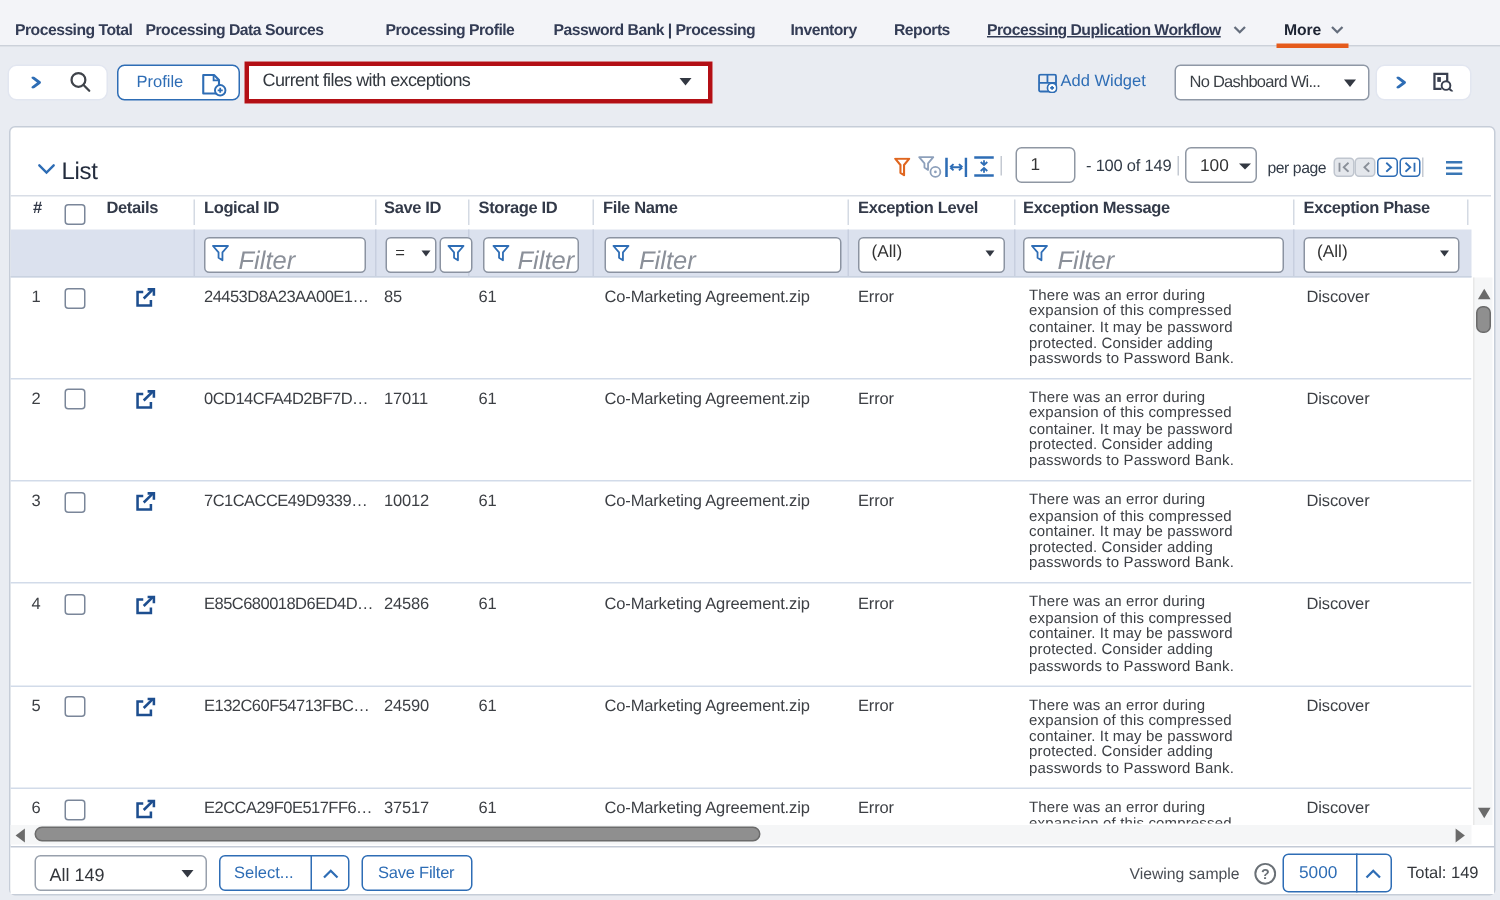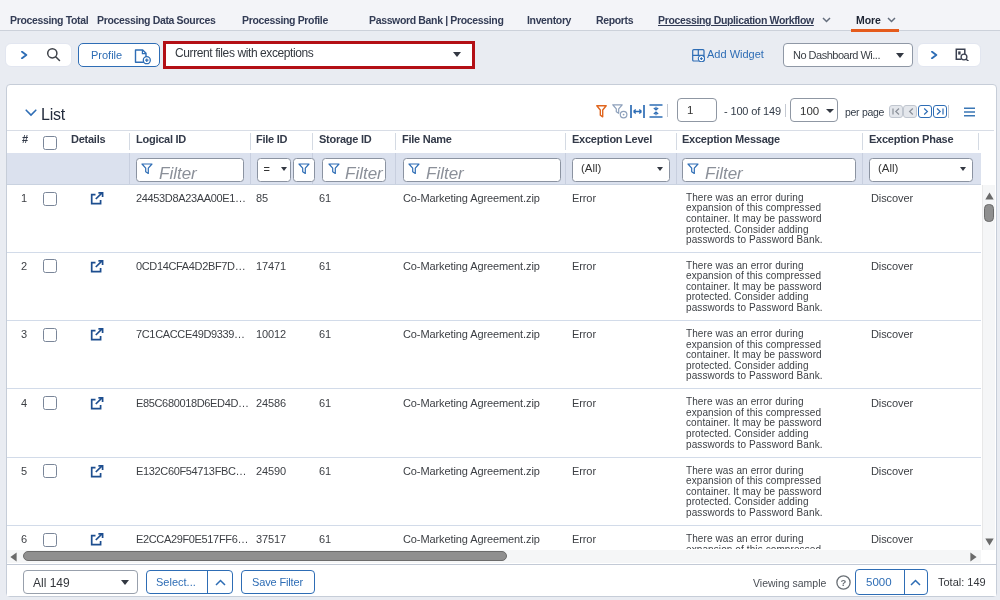--- a/index.html
+++ b/index.html
@@ -28,21 +28,21 @@
   .pbtn { position:absolute; top:104.5px; width:14px; height:13px; border-radius:3px; }
   .pgrey { background:#e4e7ec; border:1px solid #c0c6cf; }
   .pblue { background:#fff; border:1px solid #2e6db5; }
 </style>
 </head>
 <body>
 
 <div id="tabbar">
   <span class="tab" style="left:10px;">Processing Total</span>
   <span class="tab" style="left:97px;">Processing Data Sources</span>
-  <span class="tab" style="left:242px;">Processing Profile</span>
+  <span class="tab" style="left:257px;">Processing Profile</span>
   <span class="tab" style="left:369px;">Password Bank | Processing</span>
   <span class="tab" style="left:527px;">Inventory</span>
   <span class="tab" style="left:596px;">Reports</span>
   <span class="tab" style="left:658px;text-decoration:underline;">Processing Duplication Workflow</span>
   <svg class="abs" style="left:822px;top:17px;" width="9" height="6" viewBox="0 0 9 6">
       <path d="M1 1 L4.5 4.5 L8 1" stroke="#646d7c" stroke-width="1.5" fill="none"></path>
     </svg>
   <span class="tab" style="left:856px;color:#1d2433;letter-spacing:-0.1px;">More</span>
   <svg class="abs" style="left:886.5px;top:17px;" width="9" height="6" viewBox="0 0 9 6">
       <path d="M1 1 L4.5 4.5 L8 1" stroke="#646d7c" stroke-width="1.5" fill="none"></path>
@@ -150,21 +150,21 @@
     <path d="M0 1.2 h11 M0 5 h11 M0 8.8 h11" stroke="#3a77b5" stroke-width="1.6"></path>
   </svg>
 
 <div class="abs" style="left:7px;top:130px;width:987px;height:1px;background:#d8dde6;"></div>
 <span class="hcell" style="left:22px;">#</span>
 <div class="cb" style="left:43px;top:136px;"></div>
 <span class="hcell" style="left:71px;">Details</span>
 <div class="hsep" style="left:129px;"></div>
 <span class="hcell" style="left:136px;">Logical ID</span>
 <div class="hsep" style="left:250px;"></div>
-<span class="hcell" style="left:256px;">File ID</span>
+<span class="hcell" style="left:256px;">Save ID</span>
 <div class="hsep" style="left:312px;"></div>
 <span class="hcell" style="left:319px;">Storage ID</span>
 <div class="hsep" style="left:395px;"></div>
 <span class="hcell" style="left:402px;">File Name</span>
 <div class="hsep" style="left:565px;"></div>
 <span class="hcell" style="left:572px;">Exception Level</span>
 <div class="hsep" style="left:676px;"></div>
 <span class="hcell" style="left:682px;">Exception Message</span>
 <div class="hsep" style="left:862px;"></div>
 <span class="hcell" style="left:869px;">Exception Phase</span>
@@ -232,21 +232,21 @@
   <div class="rdiv" style="top:67.0px;"></div>
 
   <span class="cell" style="left:21px;top:75.3px;">2</span>
   <div class="cb" style="left:43px;top:74.8px;"></div>
   <svg class="abs" style="left:90px;top:75.3px;" width="15" height="13" viewBox="0 0 15 13">
       <path d="M5.5 2.7 H1.7 v9 H10.6 V8" stroke="#1d4e8f" stroke-width="1.7" fill="none"></path>
       <path d="M5.8 7 L12 0.9" stroke="#1d4e8f" stroke-width="1.7"></path>
       <path d="M8.4 0.9 h4.2 v4.2" stroke="#1d4e8f" stroke-width="1.7" fill="none"></path>
     </svg>
   <span class="cell cid" style="left:136px;top:75.3px;">0CD14CFA4D2BF7D…</span>
-  <span class="cell" style="left:256px;top:75.3px;">17471</span>
+  <span class="cell" style="left:256px;top:75.3px;">17011</span>
   <span class="cell" style="left:319px;top:75.3px;">61</span>
   <span class="cell" style="left:403px;top:75.3px;">Co-Marketing Agreement.zip</span>
   <span class="cell" style="left:572px;top:75.3px;">Error</span>
   <div class="msg" style="left:686px;top:76.0px;">There was an error during<br>expansion of this compressed<br>container. It may be password<br>protected. Consider adding<br>passwords to Password Bank.</div>
   <span class="cell" style="left:871px;top:75.3px;">Discover</span>
   <div class="rdiv" style="top:135.39999999999998px;"></div>
 
   <span class="cell" style="left:21px;top:143.7px;">3</span>
   <div class="cb" style="left:43px;top:143.2px;"></div>
   <svg class="abs" style="left:90px;top:143.7px;" width="15" height="13" viewBox="0 0 15 13">

